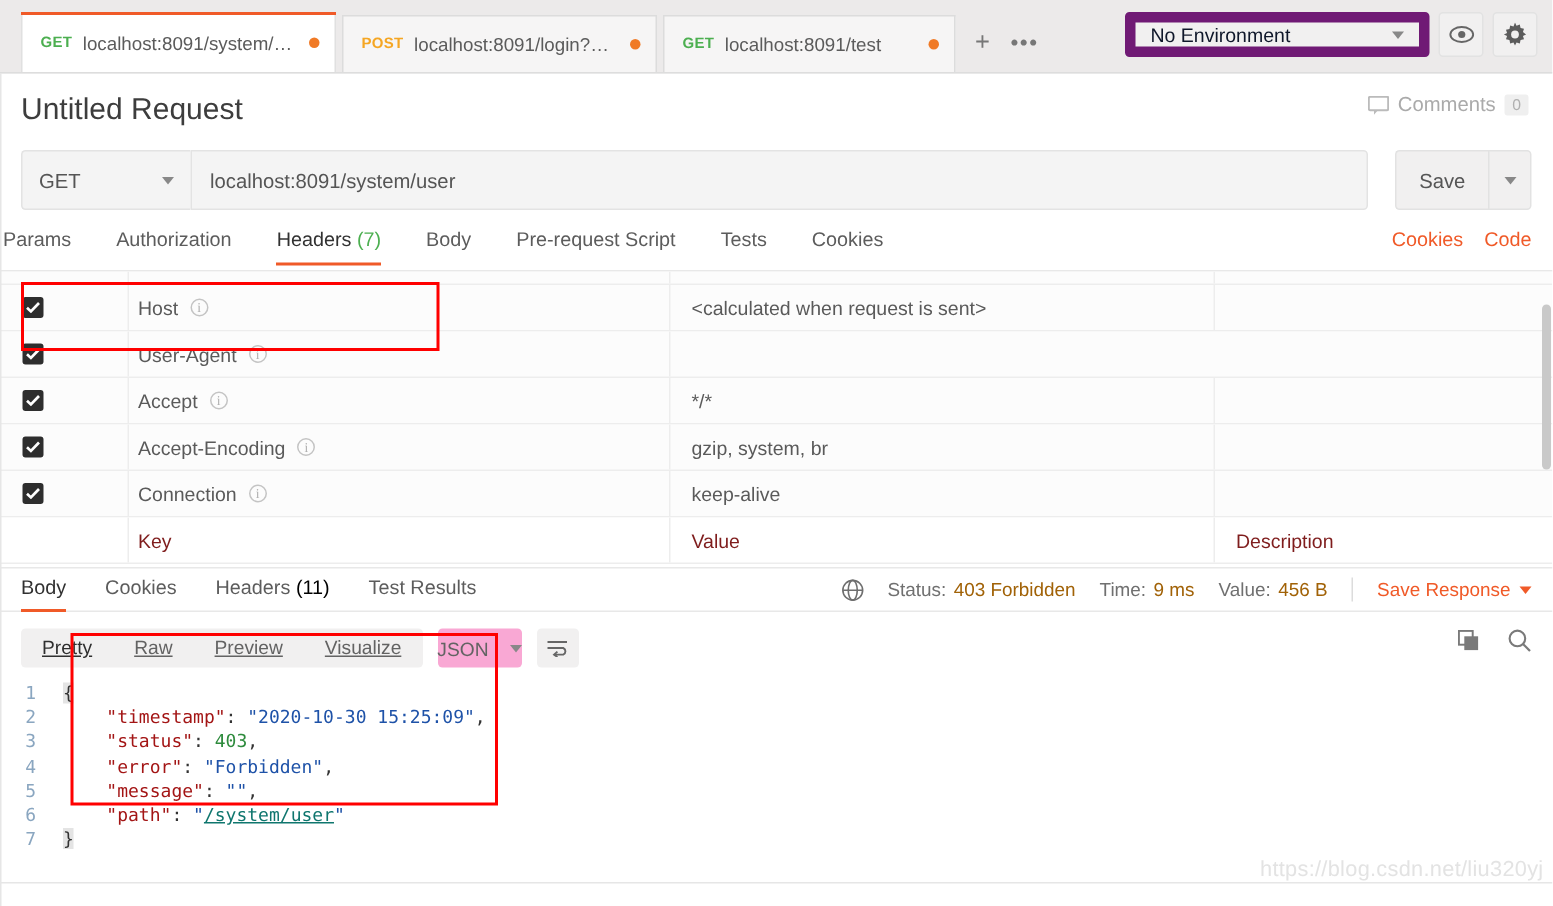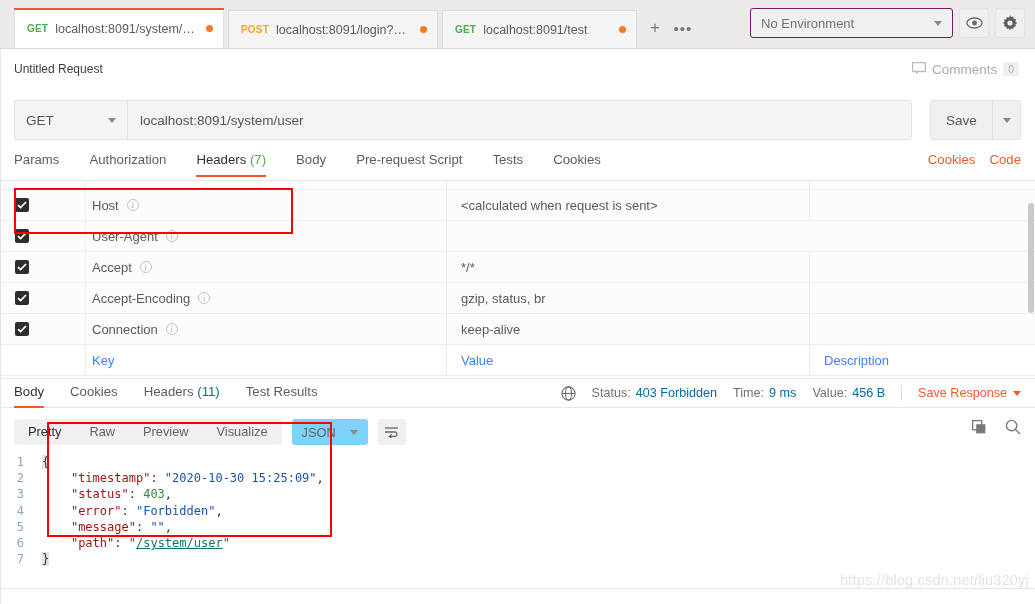--- a/index.html
+++ b/index.html
@@ -56,36 +56,36 @@
     width: 28px; height: 28px; display: flex; align-items: center; justify-content: center;
     color: #777; font-size: 17px;
   }
   .tabctl .btn.dots { font-size: 15px; letter-spacing: 1px; }
 
   .topright {
     position: absolute; right: 10px; top: 8px;
     display: flex; align-items: center; gap: 6px;
   }
   .envsel {
-    width: 203px; height: 30px; background: #f1f0f0; border: 1px solid #701a75;
+    width: 203px; height: 30px; background: #f1f0f0; border: 7px solid #701a75;
     border-radius: 3px; display: flex; align-items: center; justify-content: space-between;
-    padding: 0 10px; font-size: 13px; color: #737373;
+    padding: 0 10px; font-size: 13px; color: #0f172a;
   }
   .caret { width: 0; height: 0; border-left: 4px solid transparent; border-right: 4px solid transparent; border-top: 5px solid #888; }
   .iconbtn {
     width: 30px; height: 30px; background: #f1f0f0; border: 1px solid #e2e2e2; border-radius: 3px;
     display: flex; align-items: center; justify-content: center;
   }
 
   
   .reqhead { position: relative; height: 42px; padding: 13px 0 0 14px; }
-  .reqtitle { font-size: 12px; color: #3d3d3d; }
+  .reqtitle { font-size: 20px; color: #3d3d3d; }
   .comments {
     position: absolute; right: 16px; top: 13px;
-    display: flex; align-items: flex-start; gap: 6px;
+    display: flex; align-items: flex-end; gap: 6px;
     font-size: 13.5px; color: #aaa;
   }
   .cbadge { background: #efefef; color: #b0b0b0; font-size: 10.5px; padding: 1px 5px; border-radius: 2px; }
 
   
   .urlrow { position: relative; height: 58px; padding: 0 14px; display: flex; align-items: center; gap: 9px; }
   .urlgroup { display: flex; flex: 1; height: 40px; }
   .method {
     width: 113px; height: 40px; background: #f4f4f4; border: 1px solid #e3e3e3; border-right: none;
     border-radius: 3px 0 0 3px;
@@ -117,21 +117,21 @@
   .savecaret {
     width: 29px; background: #f1f0f0; border: 1px solid #e2e2e2;
     border-radius: 0 3px 3px 0; display: flex; align-items: center; justify-content: center;
   }
 
   
   .annot { position: absolute; border: 2.5px solid #f00; pointer-events: none; z-index: 40; }
 
   
   .reqtabs {
-    position: relative; height: 32px; padding: 0 14px;
+    position: relative; height: 32px; padding: 0 2px;
     display: flex; align-items: flex-start; gap: 0;
     border-bottom: 1px solid #e8e8e8;
   }
   .rtab {
     font-size: 13.2px; color: #5c5c5c; padding: 3px 0 9px 0; margin-right: 30px;
     position: relative; white-space: nowrap;
   }
   .rtab.active { color: #313131; }
   .rtab.active::after {
     content: ""; position: absolute; left: 0; right: 0; bottom: -1px; height: 2.5px; background: #f05a28;
@@ -149,56 +149,56 @@
   .c-key { width: 320px; display: flex; align-items: center; padding-left: 6px; border-left: 1px solid #ededed; flex: none; }
   .c-val { width: 322px; display: flex; align-items: center; padding-left: 14px; border-left: 1px solid #ededed; flex: none; }
   .c-desc { flex: 1; display: flex; align-items: center; padding-left: 14px; border-left: 1px solid #ededed; }
   .chk {
     width: 14px; height: 14px; background: #2e2e2e; border-radius: 2px;
     display: flex; align-items: center; justify-content: center;
   }
   .chk svg { display: block; }
   .keytxt { font-size: 13px; color: #5a5a5a; }
   .valtxt { font-size: 13px; color: #5a5a5a; }
-  .ph { font-size: 13px; color: #3b82f6; text-align: center; }
+  .ph { font-size: 13px; color: #7f1d1d; text-align: center; }
   .info {
     width: 12px; height: 12px; border-radius: 50%; border: 1px solid #c4c4c4;
     color: #b0b0b0; font-size: 9px; line-height: 10px; text-align: center;
     margin-left: 8px; font-family: "Liberation Serif", serif;
   }
   .vscroll {
     position: absolute; right: 1px; top: 22px; width: 6px; height: 110px;
     background: #c9c9c9; border-radius: 3px;
   }
 
   
   .respbar {
     position: relative; height: 30px; padding: 0 14px;
     display: flex; align-items: flex-start;
     border-bottom: 1px solid #e8e8e8; border-top: 1px solid #e8e8e8;
     padding-top: 5px;
   }
   .rsp { font-size: 13.2px; color: #5c5c5c; margin-right: 26px; position: relative; padding-bottom: 8px; }
   .rsp.active { color: #313131; }
   .rsp.active::after { content: ""; position: absolute; left: 0; right: 0; bottom: -1px; height: 2.5px; background: #f05a28; }
-  .rsp .cnt { color: #0f766e; }
+  .rsp .cnt { color: #000000; }
   .meta { position: absolute; right: 14px; top: 6px; display: flex; align-items: center; gap: 0; font-size: 12.6px; color: #707070; }
   .meta .mi { margin-left: 16px; }
-  .meta .gv { color: #0369a1; }
+  .meta .gv { color: #a16207; }
   .sep { width: 1px; height: 16px; background: #dcdcdc; margin-left: 16px; }
   .saveresp { color: #f05a28; margin-left: 16px; display: flex; align-items: center; gap: 6px; }
 
   
   .btbar { position: relative; height: 40px; padding: 8px 14px 0 14px; display: flex; align-items: center; }
   .seg { display: flex; background: #f1f0f0; border-radius: 3px; height: 26px; align-items: center; }
-  .seg .s { font-size: 12.8px; color: #636363; padding: 0 14px; line-height: 26px; }
+  .seg .s { font-size: 12.8px; color: #636363; padding: 0 14px; line-height: 26px; text-decoration: underline; }
   .seg .s.active { color: #2f2f2f; }
   .fmt {
-    margin-left: 10px; height: 26px; background: #7dd3fc; border-radius: 3px;
-    display: flex; align-items: center; gap: 14px; padding: 0 10px;
+    margin-left: 10px; height: 26px; background: #f9a8d4; border-radius: 3px;
+    display: flex; align-items: center; gap: 14px; padding: 0 0;
     font-size: 12.8px; color: #636363;
   }
   .wrapbtn { margin-left: 10px; width: 28px; height: 26px; background: #f1f0f0; border-radius: 3px; display: flex; align-items: center; justify-content: center; }
   .btright { position: absolute; right: 14px; top: 11px; display: flex; gap: 18px; align-items: center; }
 
   
   .jwrap { position: relative; height: 130px; padding-top: 6px; }
   .jsonbox { display: flex; font-family: "DejaVu Sans Mono", monospace; font-size: 12px; line-height: 16.2px; }
   .gutter { width: 32px; text-align: right; padding-right: 8px; color: #8aa6c0; user-select: none; }
   .code { position: relative; padding-left: 10px; color: #333; white-space: pre; }
@@ -393,21 +393,21 @@
               <svg width="10" height="8" viewBox="0 0 10 8">
                 <path d="M1 4.2 L3.6 6.6 L9 1" fill="none" stroke="#fff" stroke-width="1.8"></path>
               </svg>
             </span>
           </div>
           <div class="c-key">
             <span class="keytxt">Accept-Encoding</span>
             <span class="info">i</span>
           </div>
           <div class="c-val">
-            <span class="valtxt">gzip, status, br</span>
+            <span class="valtxt">gzip, system, br</span>
           </div>
           <div class="c-desc">
             <span class="valtxt"></span>
           </div>
         </div>
         <div class="row">
           <div class="c-chk">
             <span class="chk">
               <svg width="10" height="8" viewBox="0 0 10 8">
                 <path d="M1 4.2 L3.6 6.6 L9 1" fill="none" stroke="#fff" stroke-width="1.8"></path>

